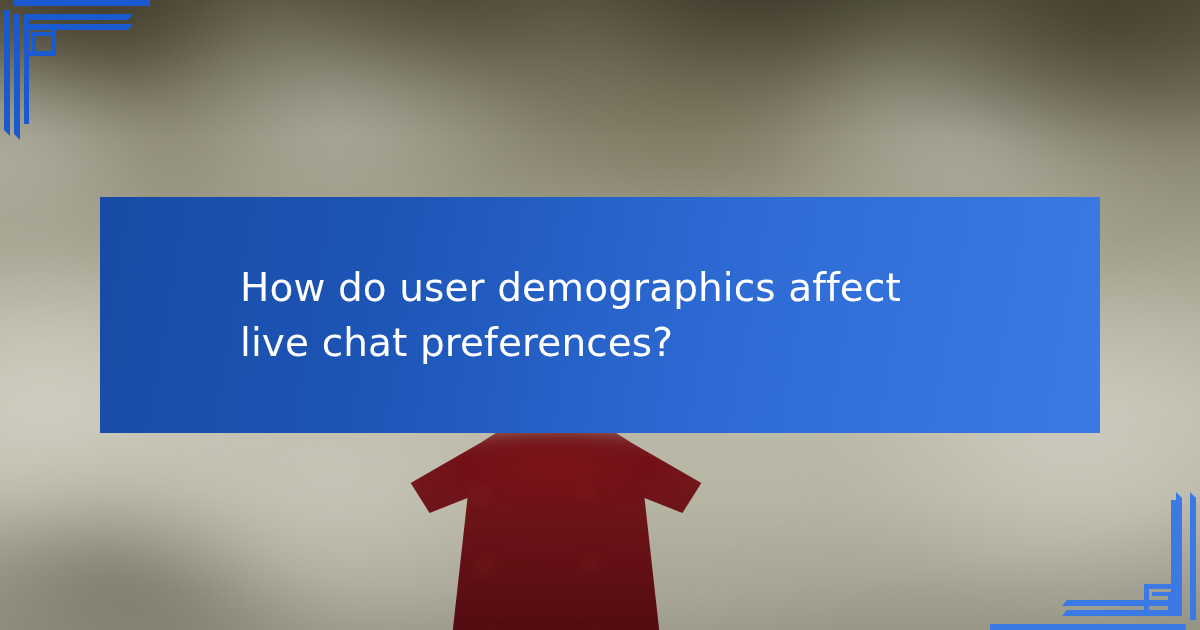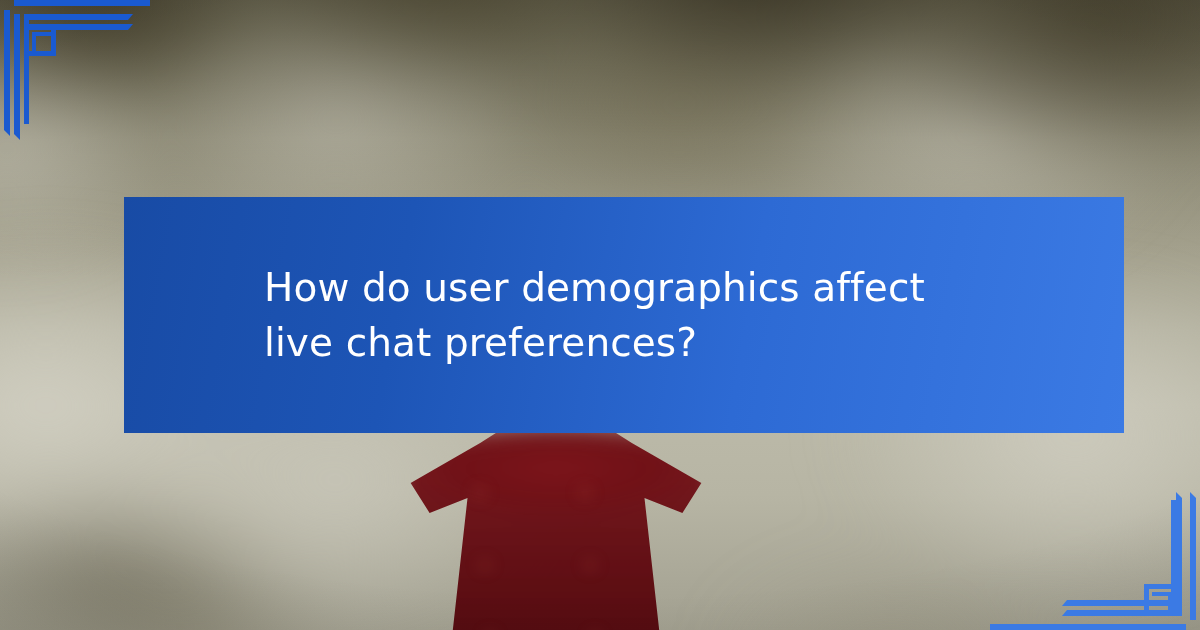--- a/index.html
+++ b/index.html
@@ -119,21 +119,20 @@
     left: 100px;
     top: 197px;
     width: 1000px;
     height: 236px;
     background: linear-gradient(100deg, #184ba5 0%, #1d55b6 28%, #2d6ad4 62%, #3b7ae4 100%);
     display: flex;
     align-items: center;
     justify-content: center;
     box-sizing: border-box;
     padding: 0 60px;
-    margin-left: 24px;
   }
 
   .title-text {
     color: #ffffff;
     font-family: "DejaVu Sans", sans-serif;
     font-size: 39px;
     font-weight: 400;
     line-height: 1.42;
     letter-spacing: 0.1px;
     text-align: left;

